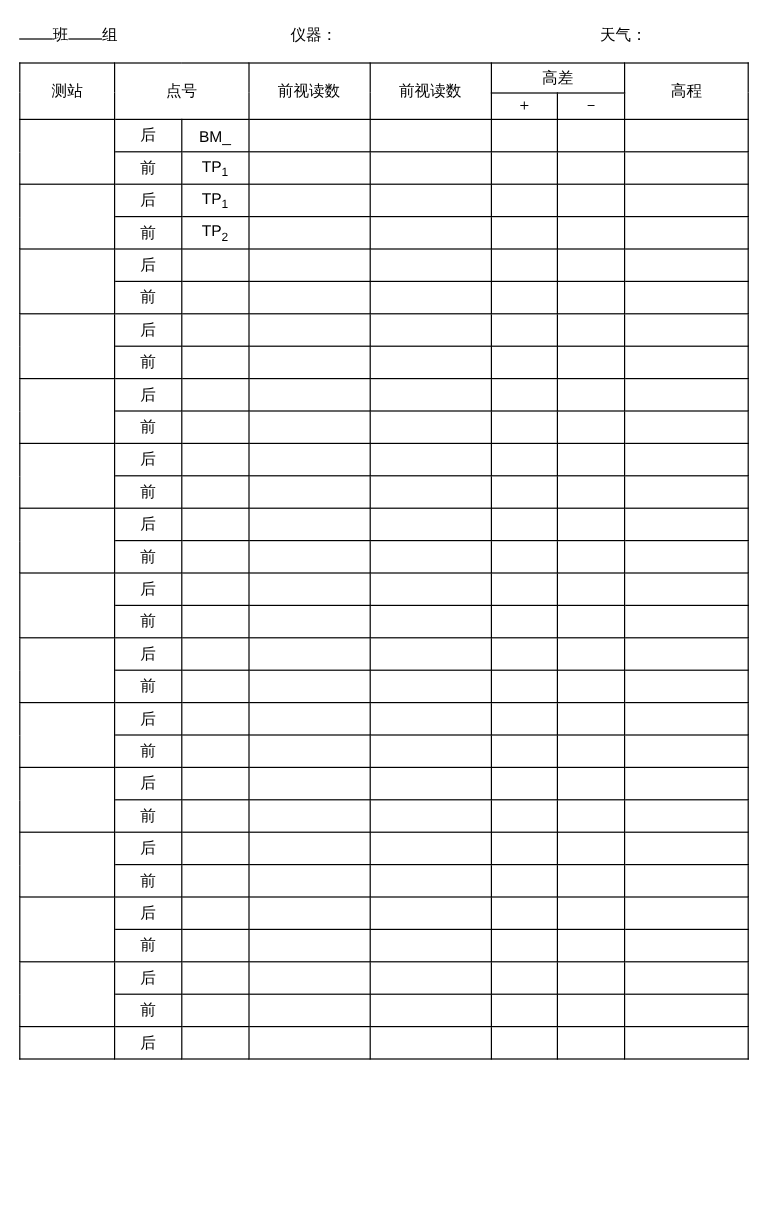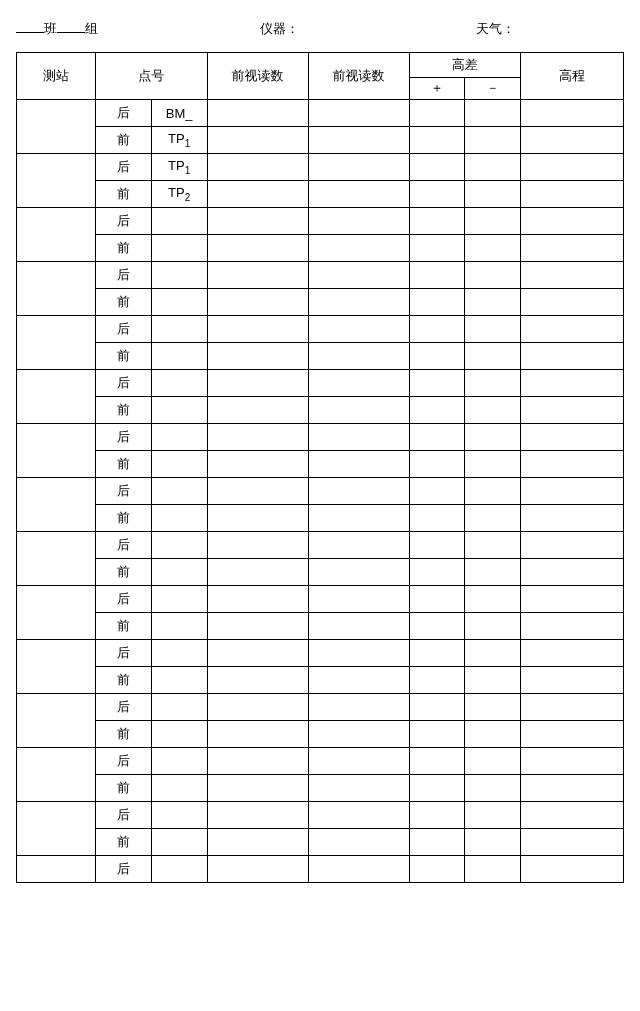--- a/index.html
+++ b/index.html
@@ -88,24 +88,24 @@
 <body>
 
 <div class="page">
 
 
   <div class="meta">
     <div class="meta-row r1">
       <span class="m-field" style="left:0px;">
         <span class="blank-line w28"></span><span>班</span><span class="blank-line w28"></span><span>组</span>
       </span>
-      <span class="m-field" style="left:244px;">
+      <span class="m-field" style="left:226px;">
         <span>仪器：</span><span></span>
       </span>
-      <span class="m-field" style="left:460px;">
+      <span class="m-field" style="left:484px;">
         <span>天气：</span><span></span>
       </span>
     </div>
   </div>
 
   <table class="grid">
     <thead>
       <tr>
         <th class="c-station hdr-tall" rowspan="2">测站</th>
         <th class="hdr-tall" colspan="2" rowspan="2">点号</th>

